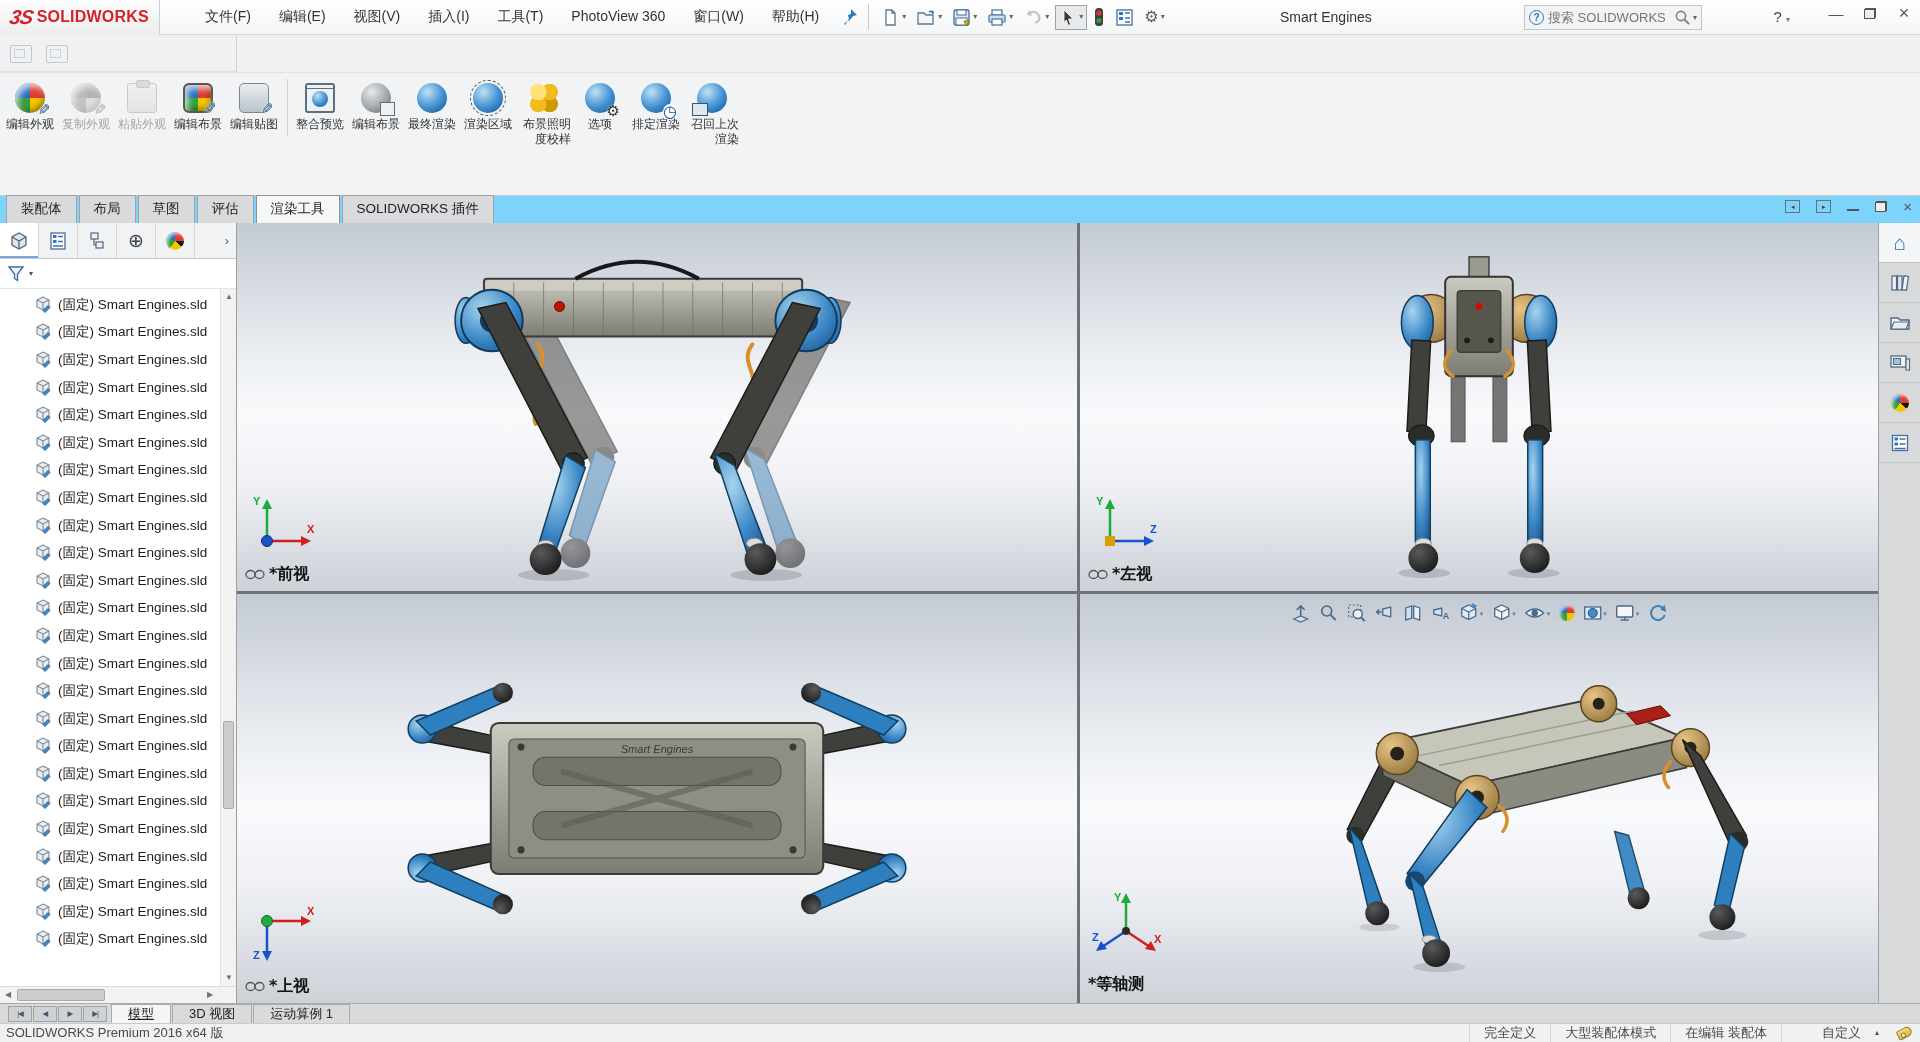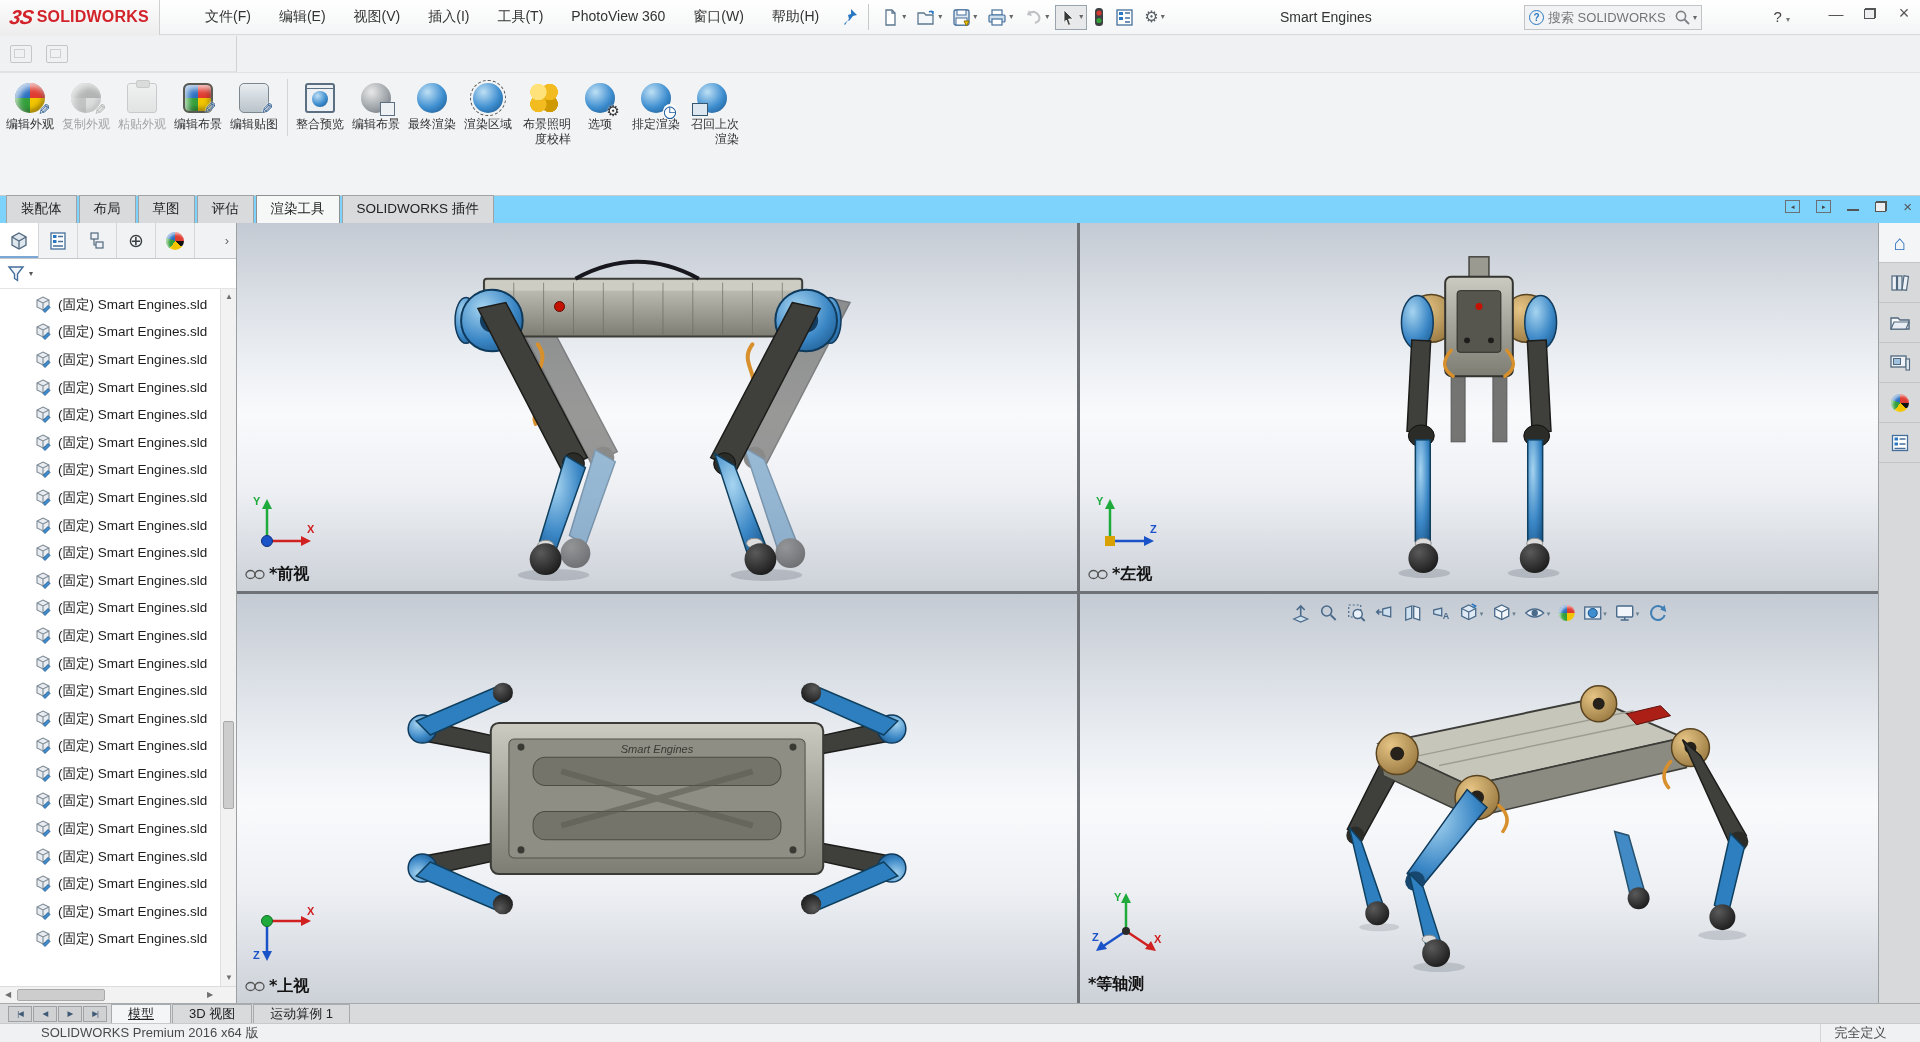--- a/index.html
+++ b/index.html
@@ -169,23 +169,23 @@
     border-top:1px solid #a7abae; display:flex; align-items:stretch; }
   .nav-group { display:flex; align-items:center; gap:1px; padding:1px 4px 1px 8px; }
   .nav-btn { width:24px; height:16px; background:#cfd1d3; border:1px solid #9fa3a6; color:#3f5a74;
     font-size:7.5px; display:flex; align-items:center; justify-content:center; letter-spacing:-1px; }
   .dtab { font-size:13px; color:#222; background:#d8dadb; border:1px solid #a7abae; border-bottom:0;
     padding:1px 16px 2px 16px; margin-right:1px; display:flex; align-items:center; font-family:inherit; }
   .dtab.active { background:#f4f5f6; text-decoration:underline; }
 
   
   .statusbar { position:absolute; left:0; top:1023px; width:1920px; height:19px; background:#f0f1f2;
-    border-top:1px solid #c8cacc; display:flex; align-items:center; font-size:13px; color:#4a4a4a;padding-left:35px; }
+    border-top:1px solid #c8cacc; display:flex; align-items:center; font-size:13px; color:#4a4a4a; }
   .sb-left { padding-left:6px; }
-  .sb-right { margin-left:auto; display:flex; align-items:center; height:100%;flex-direction:column; }
+  .sb-right { margin-left:auto; display:flex; align-items:center; height:100%; }
   .sb-item { padding:0 14px; border-left:1px solid #d4d6d8; height:100%; display:flex; align-items:center; }
   .sb-custom { padding:0 10px 0 40px; display:flex; align-items:center; gap:14px; }
   .sb-caret { font-size:8px; color:#555; }
   .sb-tag { width:15px; height:10px; background:linear-gradient(#f3dd7c,#d9b83a); border:1px solid #97781c;
     border-radius:2px 5px 5px 2px; transform:rotate(-28deg); position:relative; margin:0 8px; }
   .sb-tag::after { content:""; position:absolute; left:2px; top:3px; width:3px; height:3px; background:#fff;
     border-radius:50%; border:1px solid #97781c; }
 
   .glyph { line-height:1; }
 </style>

